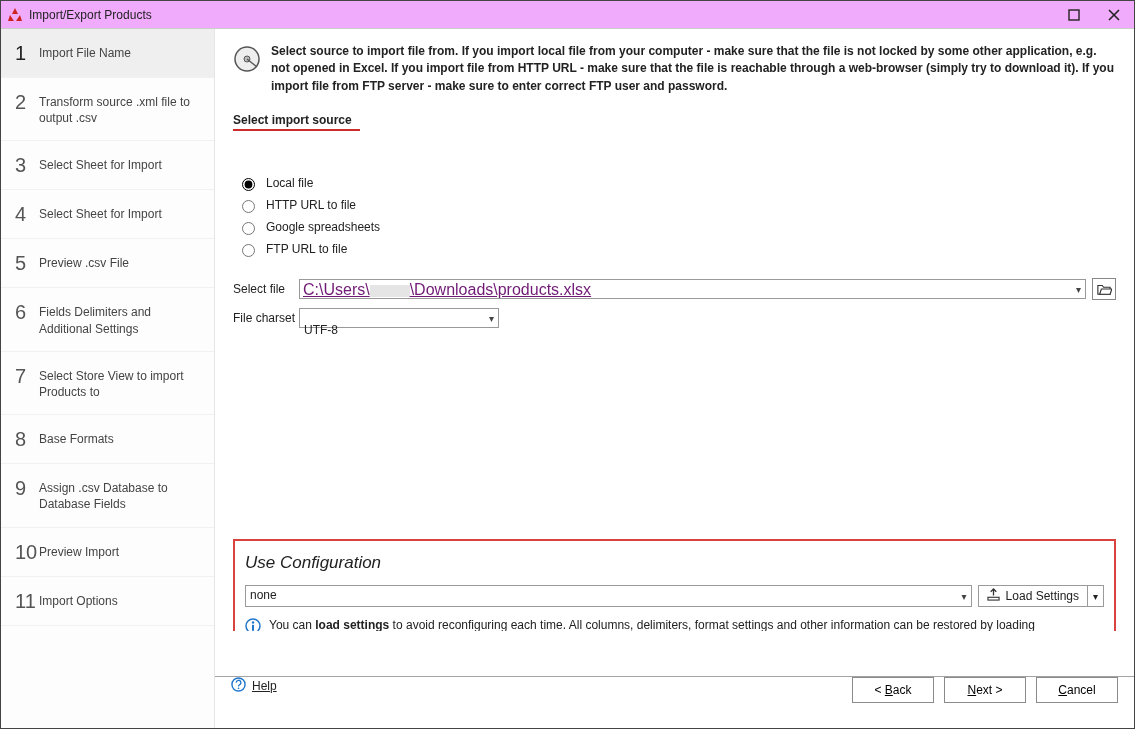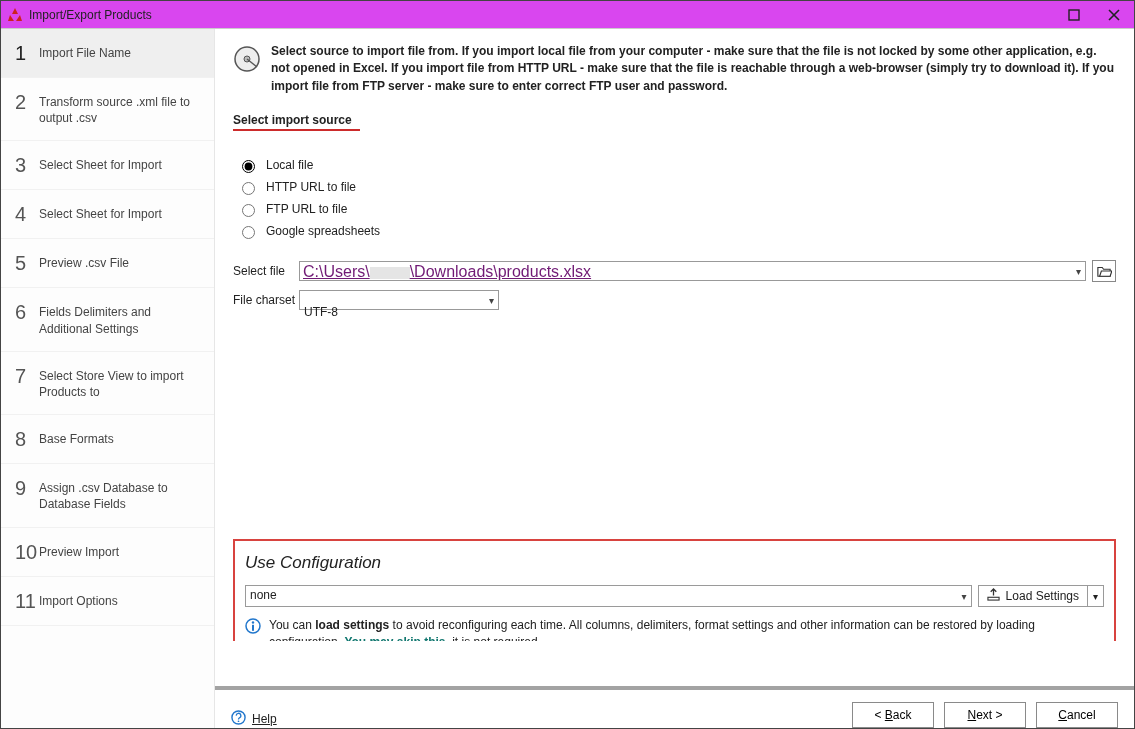--- a/index.html
+++ b/index.html
@@ -19,21 +19,21 @@
     flex-direction: column;
     position: relative;
     background: #fff;
   }
   .titlebar {
     height: 28px;
     display: flex;
     align-items: center;
     padding: 0 6px;
     border-bottom: 1px solid #ccc;
-    background: #d946ef;
+    background: #f0abfc;
   }
   .titlebar .app-icon {
     width: 16px; height: 16px;
     margin-right: 6px;
     display: inline-flex;
     align-items: center; justify-content: center;
   }
   .titlebar .title { flex: 1; font-size: 12px; }
   .titlebar .win-controls { display: flex; gap: 12px; align-items: center; }
   .titlebar .win-controls span {
@@ -109,21 +109,21 @@
   .section-label {
     display: inline-block;
     font-size: 12px;
     font-weight: 600;
     color: #222;
     padding-bottom: 2px;
     border-bottom: 2px solid #cc2b2b;
     margin-bottom: 23px;
     padding-right: 8px;
   }
-  .radio-group { margin-left: 4px; margin-bottom: 18px; }
+  .radio-group { margin-left: 4px; margin-bottom: 18px; margin-top: 18px; }
   .radio-row {
     display: flex; align-items: center;
     gap: 8px; padding: 3px 0;
     cursor: pointer;
   }
   .radio-row input[type=radio] { accent-color: #000; }
   .radio-row label { font-size: 12px; color: #222; }
   .form-row {
     display: flex;
     align-items: center;
@@ -222,24 +222,24 @@
   .config-note {
     display: flex; gap: 8px;
     margin-top: 10px;
     font-size: 12px;
     line-height: 1.4;
   }
   .config-note .note-icon { flex-shrink: 0; width: 16px; height: 16px; margin-top: 1px; }
   .green { color: #0f766e; font-weight: 600; }
   .bold { font-weight: 600; }
   .footer {
-    height: 42px;
-    border-top: 4px solid #a3a3a3;
-    display: flex;
-    align-items: flex-end;
+    height: 52px;
+    border-top: 1px solid #a3a3a3;
+    display: flex;
+    align-items: flex-start;
     padding: 0 16px;
     gap: 10px;
   }
   .footer .help {
     display: inline-flex;
     align-items: center;
     gap: 6px;
     font-size: 12px;
     color: #222;
     text-decoration: underline;
@@ -355,25 +355,25 @@
           <div class="radio-row">
             <input type="radio" name="src" checked="" style="">
             <label>Local file</label>
           </div>
           <div class="radio-row">
             <input type="radio" name="src" style="">
             <label>HTTP URL to file</label>
           </div>
           <div class="radio-row">
             <input type="radio" name="src" style="">
-            <label>FTP URL to file</label>
+            <label>Google spreadsheets</label>
           </div>
           <div class="radio-row">
             <input type="radio" name="src" style="">
-            <label>Google spreadsheets</label>
+            <label>FTP URL to file</label>
           </div>
         </div>
 
         
         <div class="form-row">
           <div class="lbl">Select file</div>
           <div class="field">
             <div class="file-input-wrap">
               <div class="select-file">
                 <span class="dropdown-caret">▾</span>

